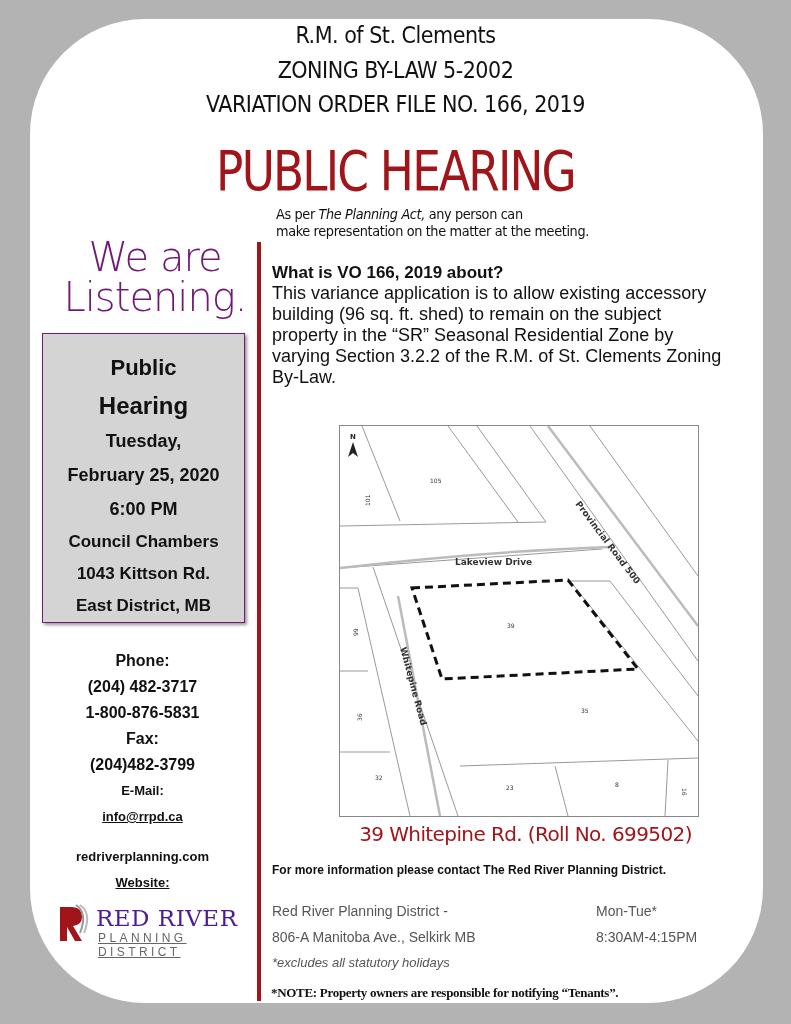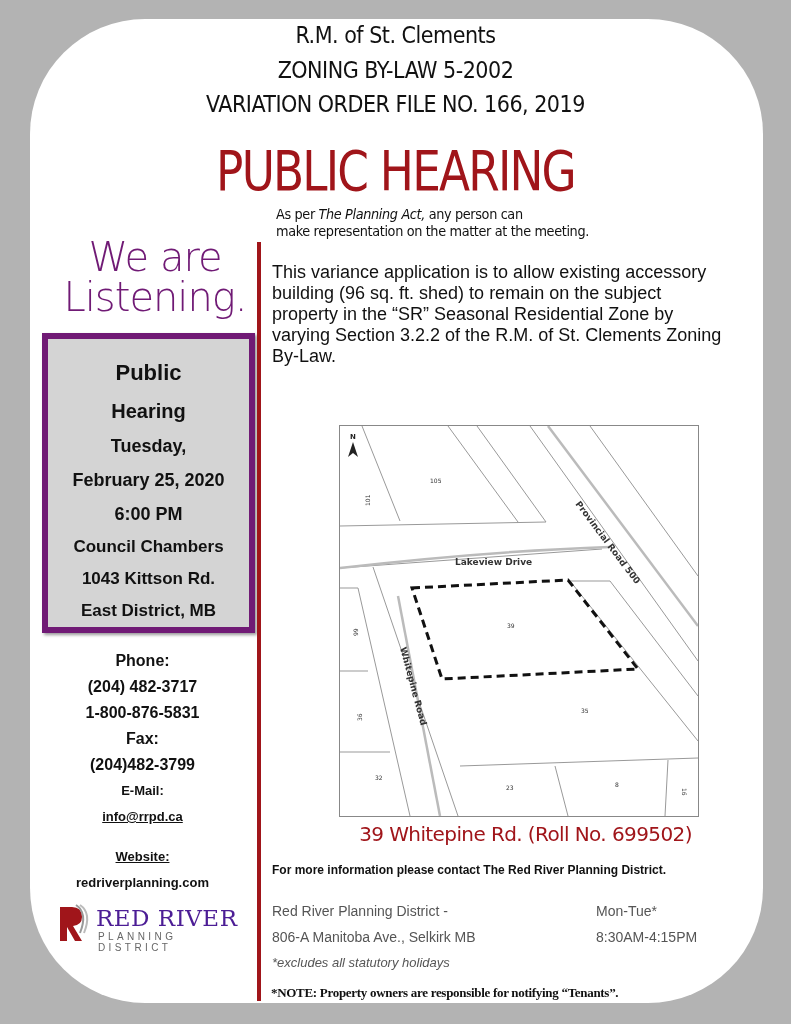--- a/index.html
+++ b/index.html
@@ -6,24 +6,24 @@
   body { width:791px; height:1024px; background:#b3b3b3; position:relative; overflow:hidden; font-family:"Liberation Sans", sans-serif; color:#111; }
   .card { position:absolute; left:30px; top:19px; width:733px; height:984px; background:#fff; border-radius:115px; }
   .abs { position:absolute; }
   .hdr { left:0; width:791px; text-align:center; font-family:"DejaVu Sans", sans-serif; font-stretch:condensed; color:#111; letter-spacing:-0.5px; }
   .h1 { top:22px; font-size:23px; }
   .h2 { top:57px; font-size:23px; }
   .h3 { top:91px; font-size:23px; }
   .title { top:138px; font-size:56px; color:#a0151a; letter-spacing:-2px; font-family:"DejaVu Sans", sans-serif; transform:scaleX(0.9); }
   .planning-act { left:276px; top:206px; font-size:14px; line-height:17px; font-family:"DejaVu Sans", sans-serif; letter-spacing:-0.4px; transform-origin:left; transform:scaleX(0.92); color:#111; }
   .listening { left:60px; top:237px; width:190px; text-align:center; font-size:40px; line-height:40px; color:#701a75; font-family:"DejaVu Sans", sans-serif; font-weight:300; letter-spacing:-1px; }
-  .hearing-box { left:42px; top:333px; width:201px; height:288px; background:#d4d4d4; border:6px solid #701a75; box-shadow:2px 2px 3px #999; text-align:center; font-weight:bold; }
+  .hearing-box { left:42px; top:333px; width:201px; height:288px; background:#d4d4d4; border:1px solid #701a75; box-shadow:2px 2px 3px #999; text-align:center; font-weight:bold; }
   .hearing-box .l { display:block; }
   .hb1 { font-size:22px; margin-top:14px; line-height:40px; }
-  .hb2 { font-size:20px; line-height:36px; }
+  .hb2 { font-size:24px; line-height:36px; }
   .hb3 { font-size:18px; line-height:34px; }
   .hb4 { font-size:17px; line-height:32px; }
   .contact { left:42px; top:648px; width:201px; text-align:center; font-weight:bold; }
   .contact .l { display:block; }
   .c-big { font-size:16px; line-height:26px; }
   .c-small { font-size:13px; line-height:26px; }
   .u { text-decoration:underline; }
   .logo { left:58px; top:903px; width:180px; height:42px; }
   .divider { left:257px; top:242px; width:4px; height:759px; background:#a0151a; }
   .about { left:272px; top:262px; width:460px; font-size:18px; line-height:21px; }
@@ -70,37 +70,38 @@
 
 <div class="abs contact">
   <span class="l c-big">Phone:</span>
   <span class="l c-big">(204) 482-3717</span>
   <span class="l c-big">1-800-876-5831</span>
   <span class="l c-big">Fax:</span>
   <span class="l c-big">(204)482-3799</span>
   <span class="l c-small">E-Mail:</span>
   <span class="l c-small u">info@rrpd.ca</span>
   <span class="l c-small" style="height:14px"></span>
+  <span class="l c-small">redriverplanning.com</span>
   <span class="l c-small u">Website:</span>
-  <span class="l c-small">redriverplanning.com</span>
 </div>
 
 <div class="abs logo">
   <svg width="180" height="42" viewBox="0 0 180 42">
     <path d="M2 4 L14 4 Q24 4 24 14 Q24 22 15 23 L24 38 L17 38 L9 24 L9 38 L2 38 Z" fill="#a0151a"></path>
     <path d="M18 2 Q30 10 22 30" stroke="#999" stroke-width="2" fill="none"></path>
     <path d="M22 2 Q34 10 26 30" stroke="#bbb" stroke-width="2" fill="none"></path>
   </svg>
   <div class="abs" style="left:38px;top:2px;font-family:'DejaVu Serif',serif;font-size:23px;color:#4c1d95;letter-spacing:0.5px;">RED RIVER</div>
-  <div class="abs" style="left:40px;top:28px;font-size:10px;color:#666;letter-spacing:3.4px;">PLANNING DISTRICT</div>
+  <div class="abs" style="left:40px;top:28px;font-size:12px;color:#666;letter-spacing:3.4px;text-decoration:underline;">PLANNING DISTRICT</div>
 </div>
 
 <div class="abs divider"></div>
 
 <div class="abs about">
+  <div class="q">What is VO 166, 2019 about?</div>
   <div>This variance application is to allow existing accessory building (96 sq. ft. shed) to remain on the subject property in the “SR” Seasonal Residential Zone by varying Section 3.2.2 of the R.M. of St. Clements Zoning By-Law.</div>
 </div>
 
 <div class="abs map">
   <svg width="358" height="390" viewBox="0 0 358 390">
     <g stroke="#999" stroke-width="1" fill="none">
       <line x1="0" y1="100" x2="206" y2="96"></line>
       <line x1="22" y1="0" x2="60" y2="95"></line>
       <line x1="108" y1="0" x2="178" y2="96"></line>
       <line x1="137" y1="0" x2="206" y2="96"></line>

